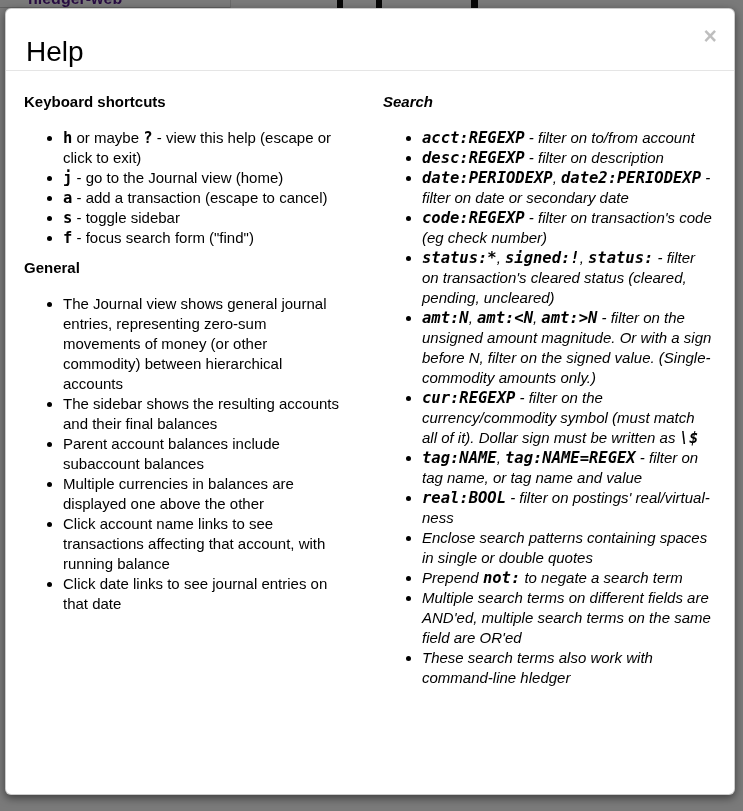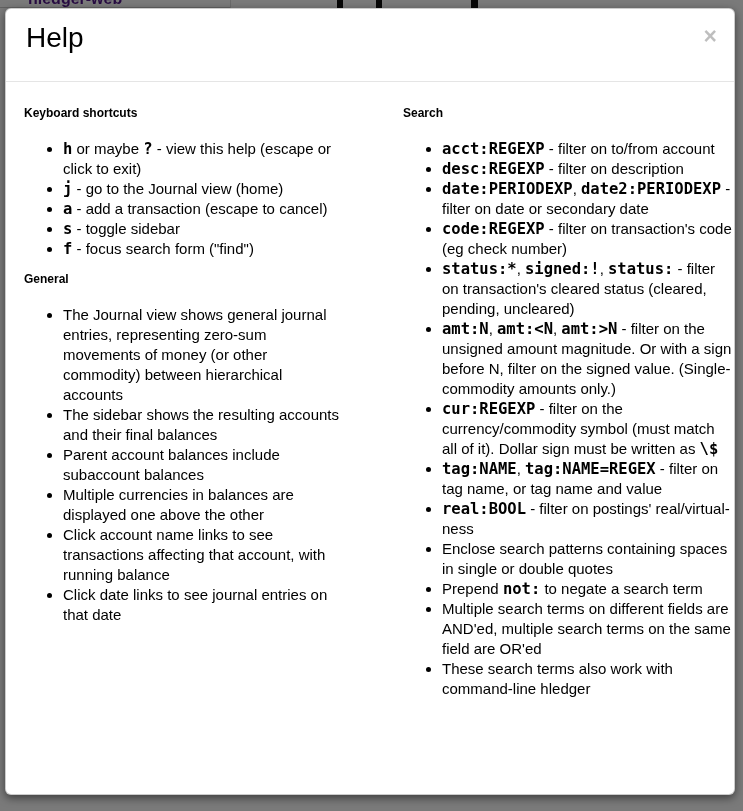--- a/index.html
+++ b/index.html
@@ -26,37 +26,37 @@
   
   .backdrop { position: absolute; left: 0; top: 0; right: 0; bottom: 0; background: rgba(0,0,0,0.52); }
   
   .modal {
     position: absolute; left: 5px; top: 8px; width: 730px; height: 787px;
     box-sizing: border-box;
     background: #fff; border: 1px solid rgba(0,0,0,0.2); border-radius: 6px;
     box-shadow: 0 3px 9px rgba(0,0,0,0.5);
   }
   .modal-header {
-    box-sizing: border-box; height: 73px;
-    padding: 13px 20px; border-bottom: 1px solid #e5e5e5;
+    box-sizing: border-box; height: 62px;
+    padding: 27px 20px; border-bottom: 1px solid #e5e5e5;
     position: relative;
   }
   .modal-title { margin: 0; font-size: 28px; font-weight: 500; line-height: 31px; }
   .close-btn {
     position: absolute; top: 19px; right: 17px;
     background: none; border: 0; padding: 0; margin: 0;
     font-family: "Liberation Sans", sans-serif;
     font-size: 23px; font-weight: bold; line-height: 16px;
     color: #000; opacity: 0.25; cursor: pointer;
   }
   .modal-body { display: flex; padding: 20px 0 0 18px; }
   .col { box-sizing: border-box; }
   .col-left  { width: 322px; }
-  .col-right { width: 330px; margin-left: 57px; }
-  .sec-heading { margin: 0; font-size: 12px; font-weight: bold; line-height: 22px; }
+  .col-right { width: 330px; margin-left: 37px; font-style: italic; }
+  .sec-heading { margin: 0; font-size: 15px; font-weight: bold; line-height: 22px; }
   .sec-heading.gap { margin-top: 9px; }
   ul.blist { margin: 15px 0 0 0; padding-left: 39px; list-style: disc outside; }
   ul.blist li { font-size: 15px; line-height: 20px; }
   .code { font-family: "DejaVu Sans Mono", monospace; font-weight: bold; font-size: 15.5px; }
 </style>
 </head>
 <body>
 
 <div class="bg-page">
   <div class="bg-strip">

